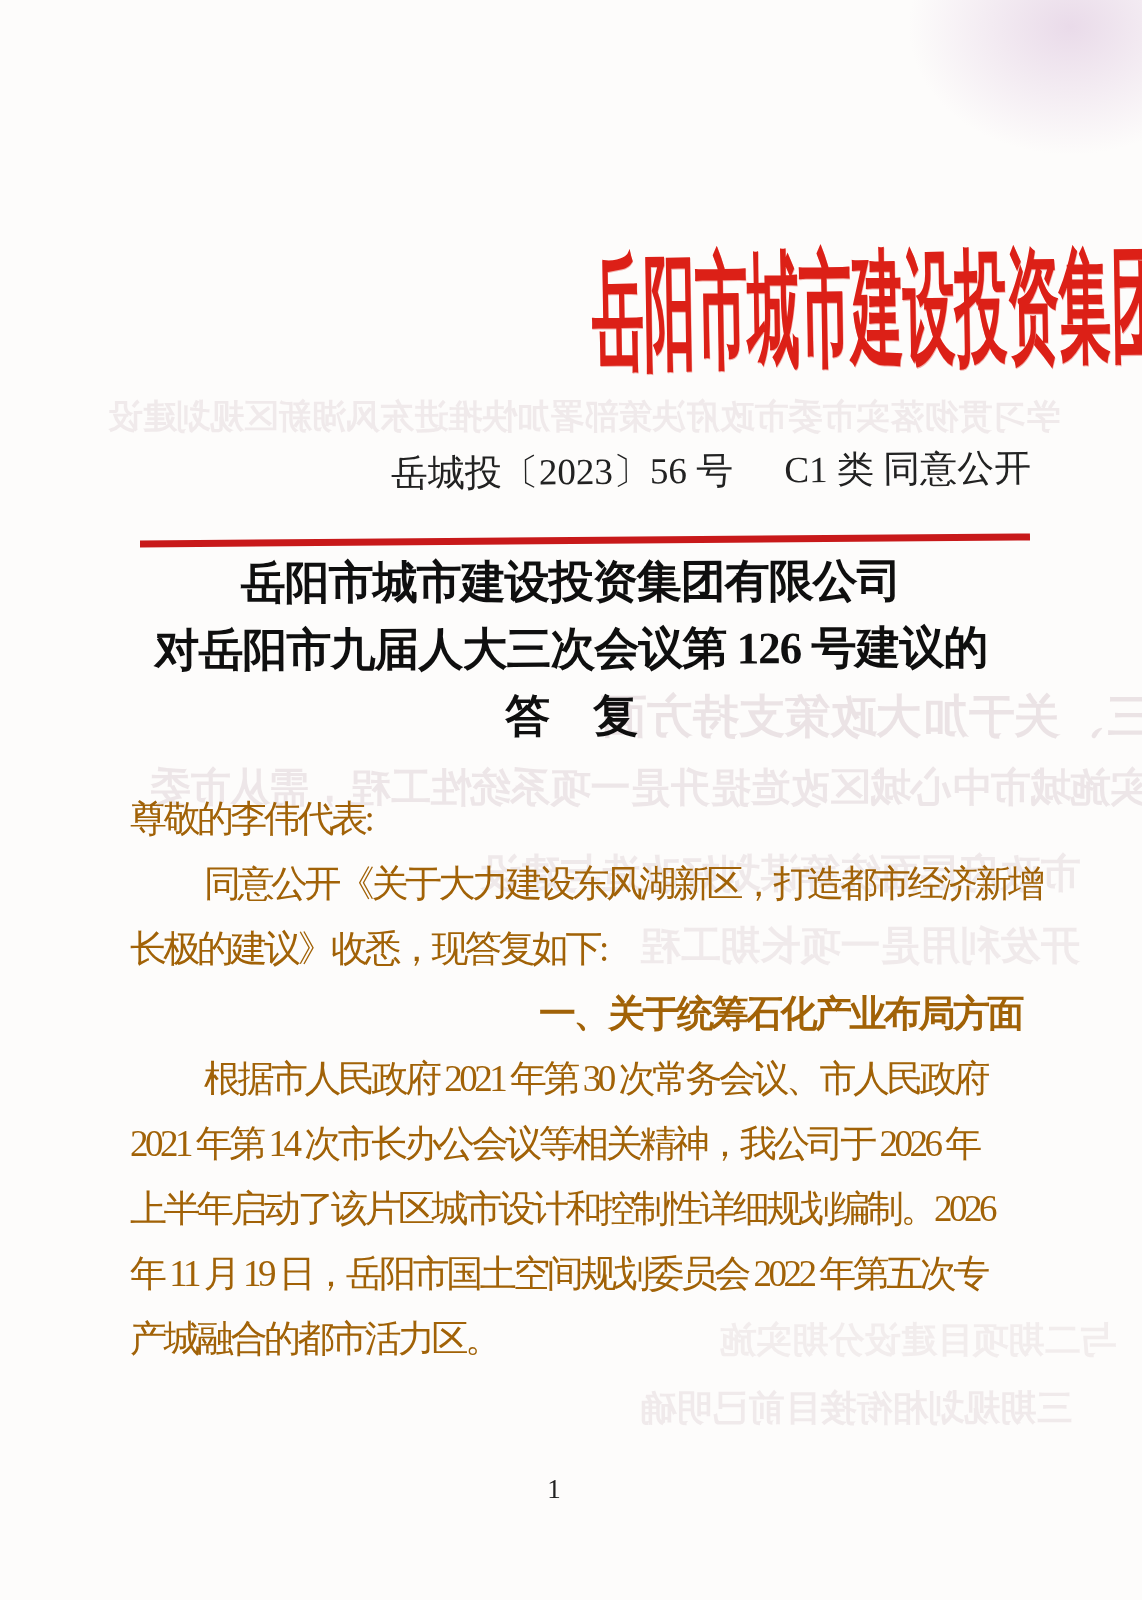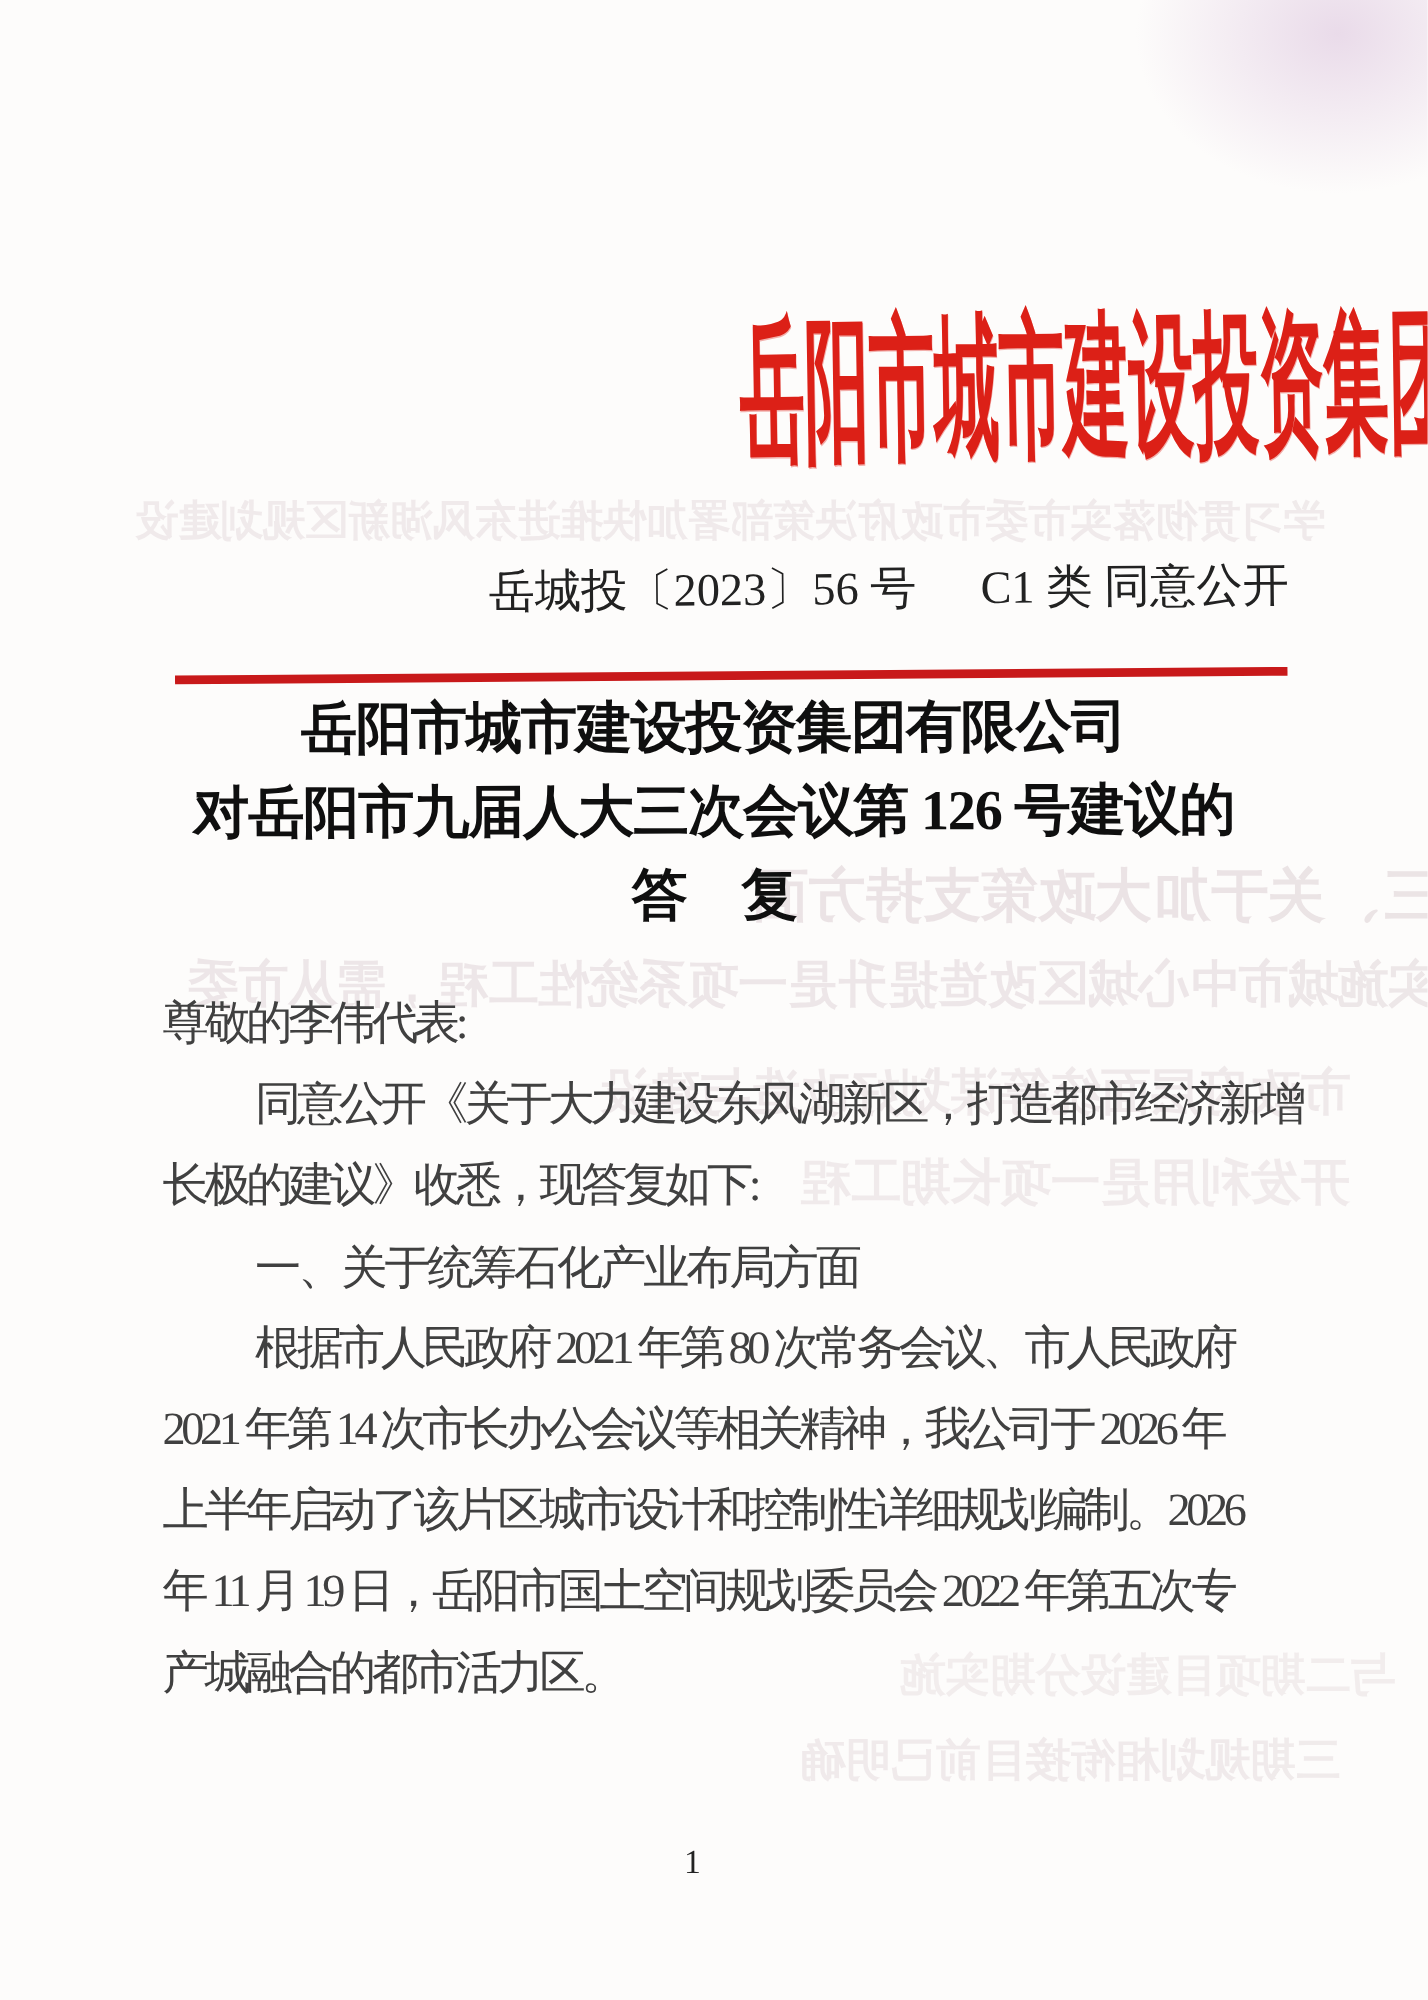--- a/index.html
+++ b/index.html
@@ -45,27 +45,27 @@
   .doc-title{
     position:absolute;top:549px;left:65px;right:65px;
     text-align:center;font-weight:bold;color:#0f0f0f;
     font-size:45px;line-height:67px;letter-spacing:-1px;
     transform:rotate(-0.2deg);
   }
   
   .body-block{
     position:absolute;top:786px;left:130px;width:892px;
     font-size:37px;line-height:65px;letter-spacing:-3.5px;
-    color:#404040;white-space:nowrap;
+    color:#a16207;white-space:nowrap;
   }
   .body-line{height:65px;}
   .indent{text-indent:74px;}
   .heading{
     font-family:"Liberation Sans","DejaVu Sans",sans-serif;
-    font-weight:400;letter-spacing:-2.5px;
+    font-weight:700;letter-spacing:-2.5px;text-align:right;
   }
   
   .page-num{
     position:absolute;top:1474px;left:0;right:34px;
     text-align:center;font-size:27px;color:#222;
   }
   
   .bleed{
     position:absolute;transform:scaleX(-1);transform-origin:50% 50%;
     color:#96707f;white-space:nowrap;pointer-events:none;
@@ -109,21 +109,21 @@
     <div>岳阳市城市建设投资集团有限公司</div>
     <div>对岳阳市九届人大三次会议第 126 号建议的</div>
     <div>答　复</div>
   </div>
 
   <div class="body-block">
     <div class="body-line">尊敬的李伟代表:</div>
     <div class="body-line indent">同意公开《关于大力建设东风湖新区，打造都市经济新增</div>
     <div class="body-line">长极的建议》收悉，现答复如下:</div>
     <div class="body-line indent heading">一、关于统筹石化产业布局方面</div>
-    <div class="body-line indent">根据市人民政府 2021 年第 80 次常务会议、市人民政府</div>
+    <div class="body-line indent">根据市人民政府 2021 年第 30 次常务会议、市人民政府</div>
     <div class="body-line">2021 年第 14 次市长办公会议等相关精神，我公司于 2026 年</div>
     <div class="body-line">上半年启动了该片区城市设计和控制性详细规划编制。2026</div>
     <div class="body-line">年 11 月 19 日，岳阳市国土空间规划委员会 2022 年第五次专</div>
     <div class="body-line">产城融合的都市活力区。</div>
   </div>
 
   <div class="page-num">1</div>
 
 </div>
 

